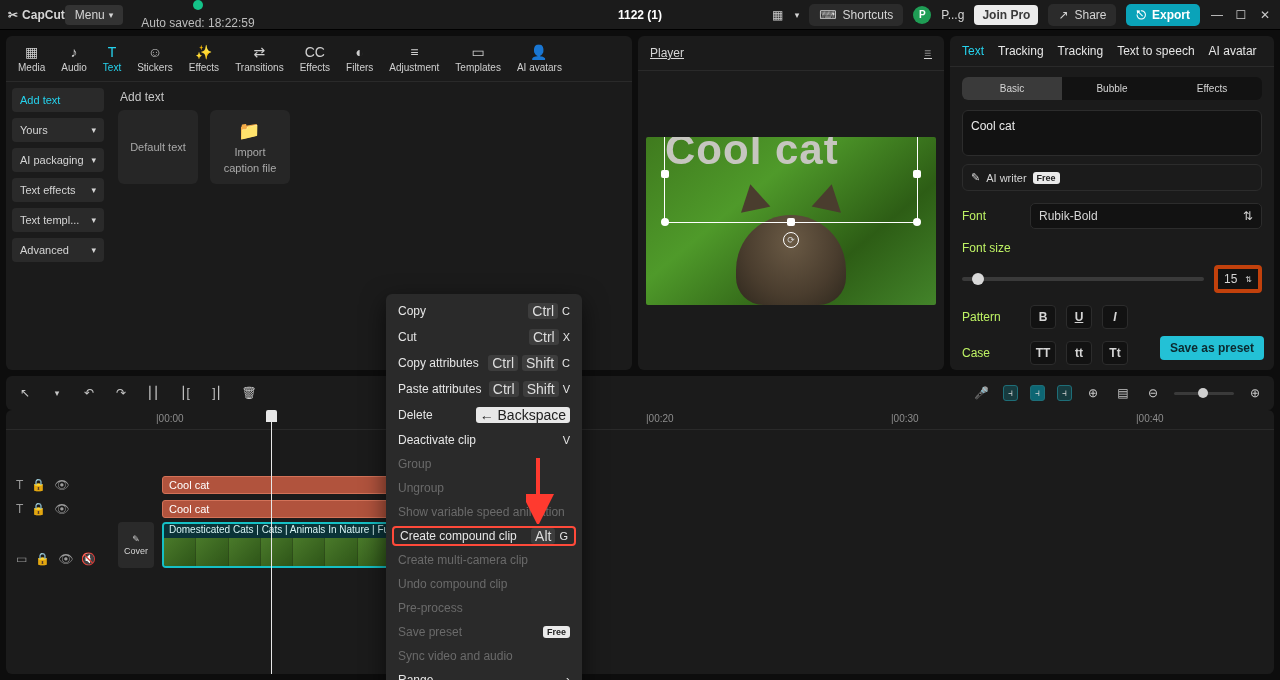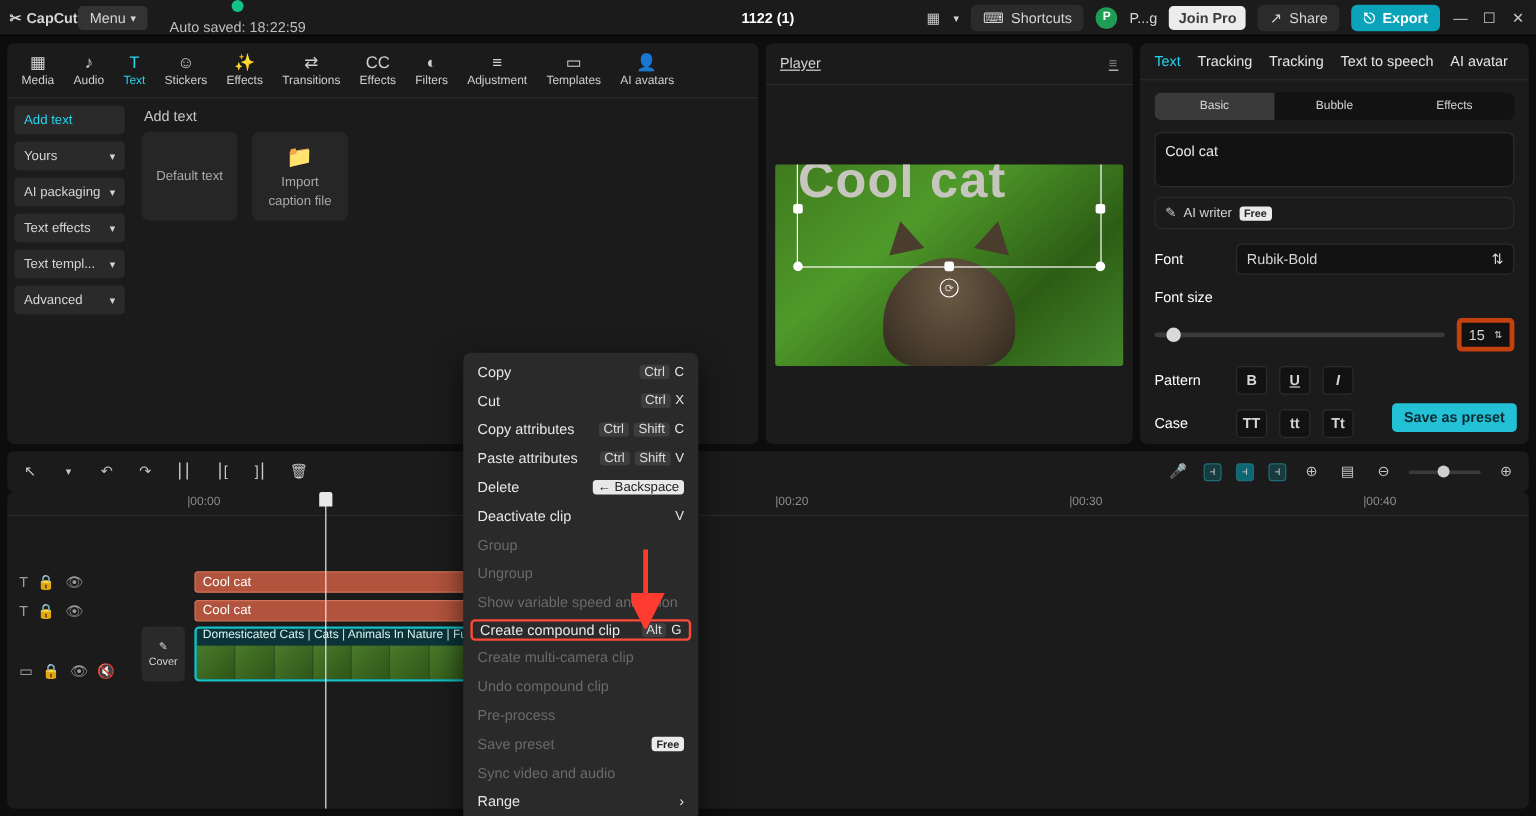--- a/index.html
+++ b/index.html
@@ -59,21 +59,21 @@
   .insp-tabs{display:flex;gap:14px;padding:8px 12px;border-bottom:1px solid #2a2a2a;font-size:12px;}
   .insp-tab{cursor:pointer;color:#e6e6e6;white-space:nowrap;}
   .insp-tab.active{color:#25d3ee;}
   .seg{display:flex;margin:10px 12px 0;background:#121212;border-radius:6px;overflow:hidden;}
   .seg-item{flex:1;text-align:center;padding:6px 0;cursor:pointer;font-size:10px;}
   .seg-item.active{background:#3a3a3a;}
   .textbox{margin:10px 12px 0;background:#121212;border:1px solid #2c2c2c;border-radius:6px;min-height:46px;padding:8px;color:#eaeaea;}
   .ai-row{margin:8px 12px 0;padding:6px 8px;border:1px solid #2c2c2c;border-radius:6px;display:flex;align-items:center;gap:6px;font-size:11px;cursor:pointer;}
   .free{background:#eaeaea;color:#222;font-size:9px;border-radius:3px;padding:1px 4px;font-weight:bold;}
   .prop{display:flex;align-items:center;margin:12px 12px 0;gap:10px;font-size:12px;}
-  .prop .lab{width:58px;color:#ffffff;}
+  .prop .lab{width:58px;color:#bef264;}
   .select{flex:1;background:#121212;border:1px solid #2c2c2c;border-radius:5px;padding:5px 8px;display:flex;justify-content:space-between;align-items:center;cursor:pointer;}
   .fsize .slider{flex:1;height:4px;background:#3a3a3a;border-radius:2px;position:relative;}
   .fsize .thumb{position:absolute;left:4%;top:-4px;width:12px;height:12px;background:#d9d9d9;border-radius:50%;}
   .numbox{width:48px;background:#121212;border:4px solid #c2410c;border-radius:4px;padding:3px 6px;display:flex;align-items:center;justify-content:space-between;}
   .pbtn{width:26px;height:24px;background:#121212;border:1px solid #2c2c2c;border-radius:4px;display:flex;align-items:center;justify-content:center;cursor:pointer;font-weight:bold;font-size:12px;}
   .save-preset{position:absolute;right:10px;bottom:10px;background:#23c1d6;color:#0b2a30;font-weight:600;border-radius:4px;padding:5px 10px;cursor:pointer;font-size:12px;}
 
   .tl-tools{height:34px;background:#1b1b1b;margin:6px 6px 0;border-radius:6px;display:flex;align-items:center;padding:0 10px;gap:14px;position:relative;}
   .tool{width:18px;height:18px;display:flex;align-items:center;justify-content:center;cursor:pointer;color:#c7c7c7;}
   .tools-right{margin-left:auto;display:flex;align-items:center;gap:12px;}
@@ -96,21 +96,21 @@
   .cover{position:absolute;left:112px;top:0;width:36px;height:46px;background:#2a2a2a;border-radius:4px;display:flex;flex-direction:column;align-items:center;justify-content:center;font-size:9px;gap:2px;cursor:pointer;}
   .vclip{position:absolute;left:156px;top:0;height:46px;width:230px;background:#123b3f;border:2px solid #15c0c5;border-radius:4px;overflow:hidden;}
   .vclip .lbl{position:absolute;top:0;left:0;right:0;height:14px;background:rgba(10,50,55,.85);color:#d8f4f5;font-size:10px;padding:0 5px;white-space:nowrap;overflow:hidden;}
   .thumbs{position:absolute;top:14px;left:0;right:0;bottom:0;display:flex;}
   .th{flex:1;background:linear-gradient(135deg,#4a7a2a,#2e5518);border-right:1px solid rgba(0,0,0,.3);}
 
   .ctx{position:absolute;left:386px;top:294px;width:196px;background:#2a2a2a;border-radius:6px;box-shadow:0 8px 24px rgba(0,0,0,.6);padding:4px 0;z-index:200;font-size:12px;}
   .ctx-item{display:flex;align-items:center;justify-content:space-between;padding:5px 12px;cursor:pointer;color:#e6e6e6;}
   .ctx-item.dis{color:#6a6a6a;cursor:default;}
   .keys{display:flex;gap:4px;align-items:center;}
-  .kbd{background:#3d3d3d;border-radius:3px;padding:0 4px;font-size:11px;color:#ddd;min-width:16px;text-align:center;}
+  .kbd{background:#3d3d3d;border-radius:3px;padding:0 4px;font-size:14px;color:#ddd;min-width:16px;text-align:center;}
   .kbd.w{background:#e8e8e8;color:#222;}
   .kletter{font-size:11px;color:#e6e6e6;}
   .ctx-item.hl{outline:2px solid #ff4a3a;outline-offset:-2px;border-radius:4px;margin:2px 6px;padding:2px 8px;}
   .arrow{position:absolute;left:526px;top:454px;z-index:300;}
   .arrow svg{display:block;}
 
   .u{text-decoration:underline;} .i{font-style:italic;}
 </style>
 </head>
 <body>

